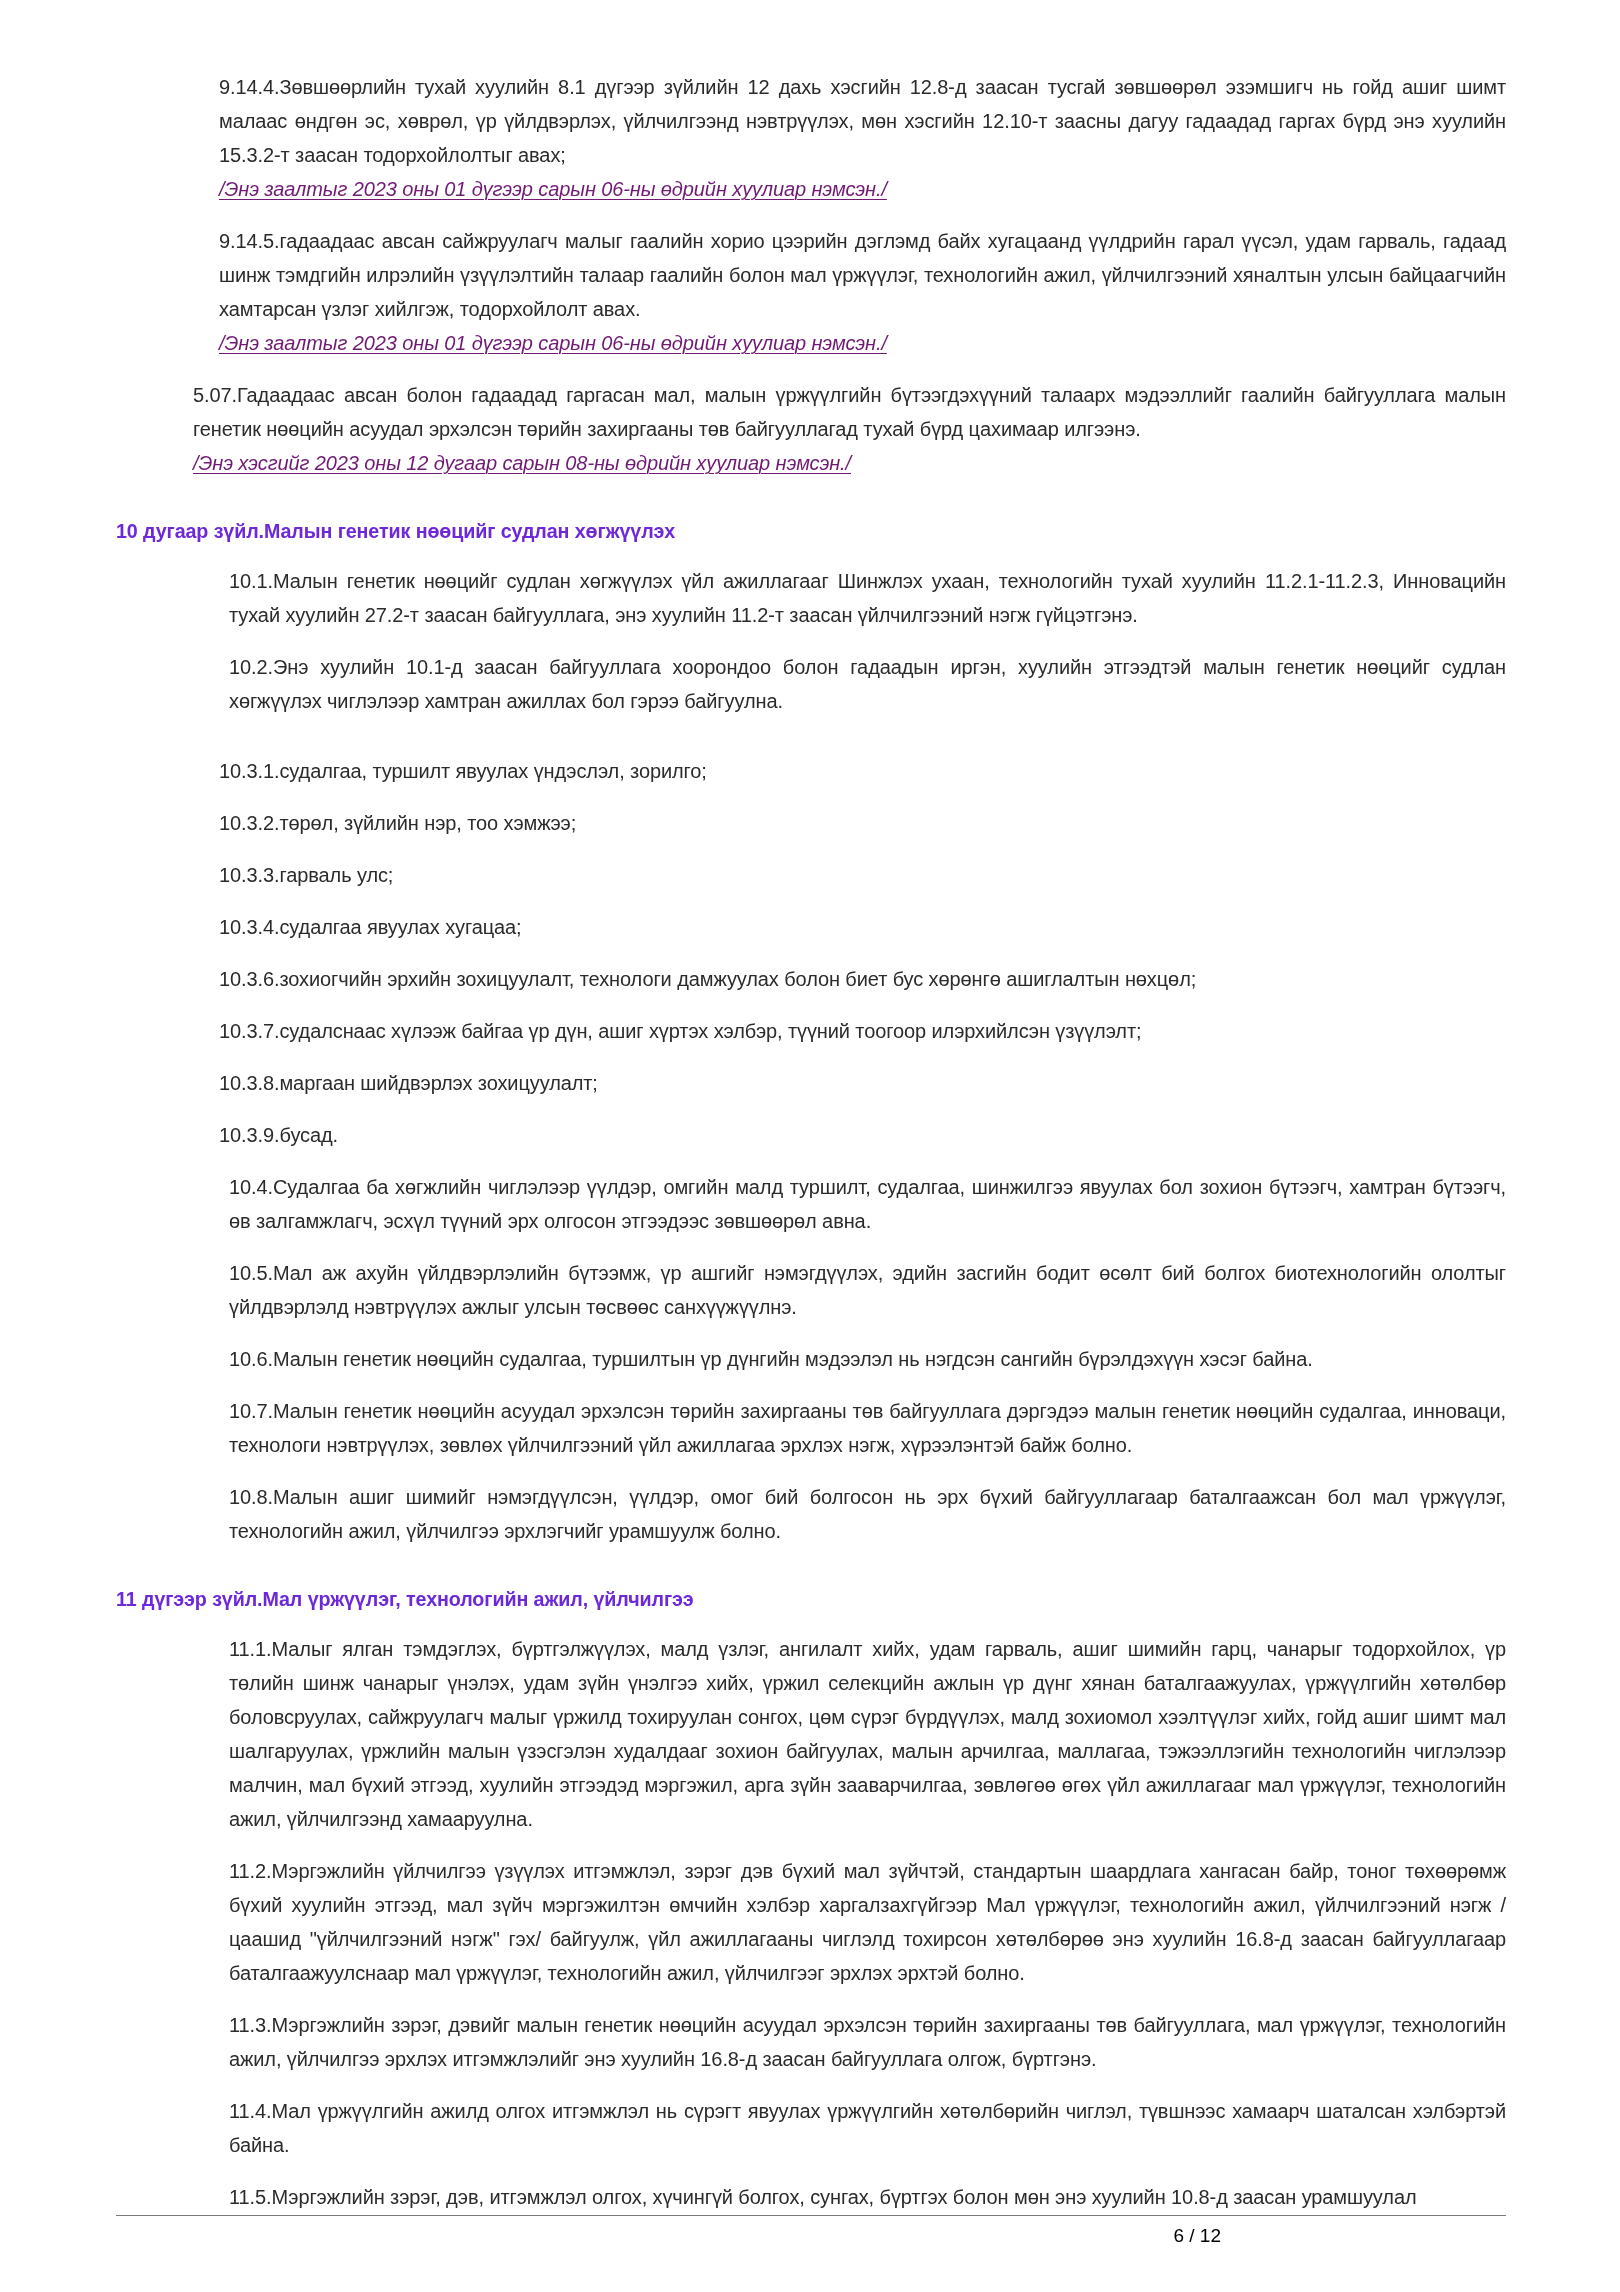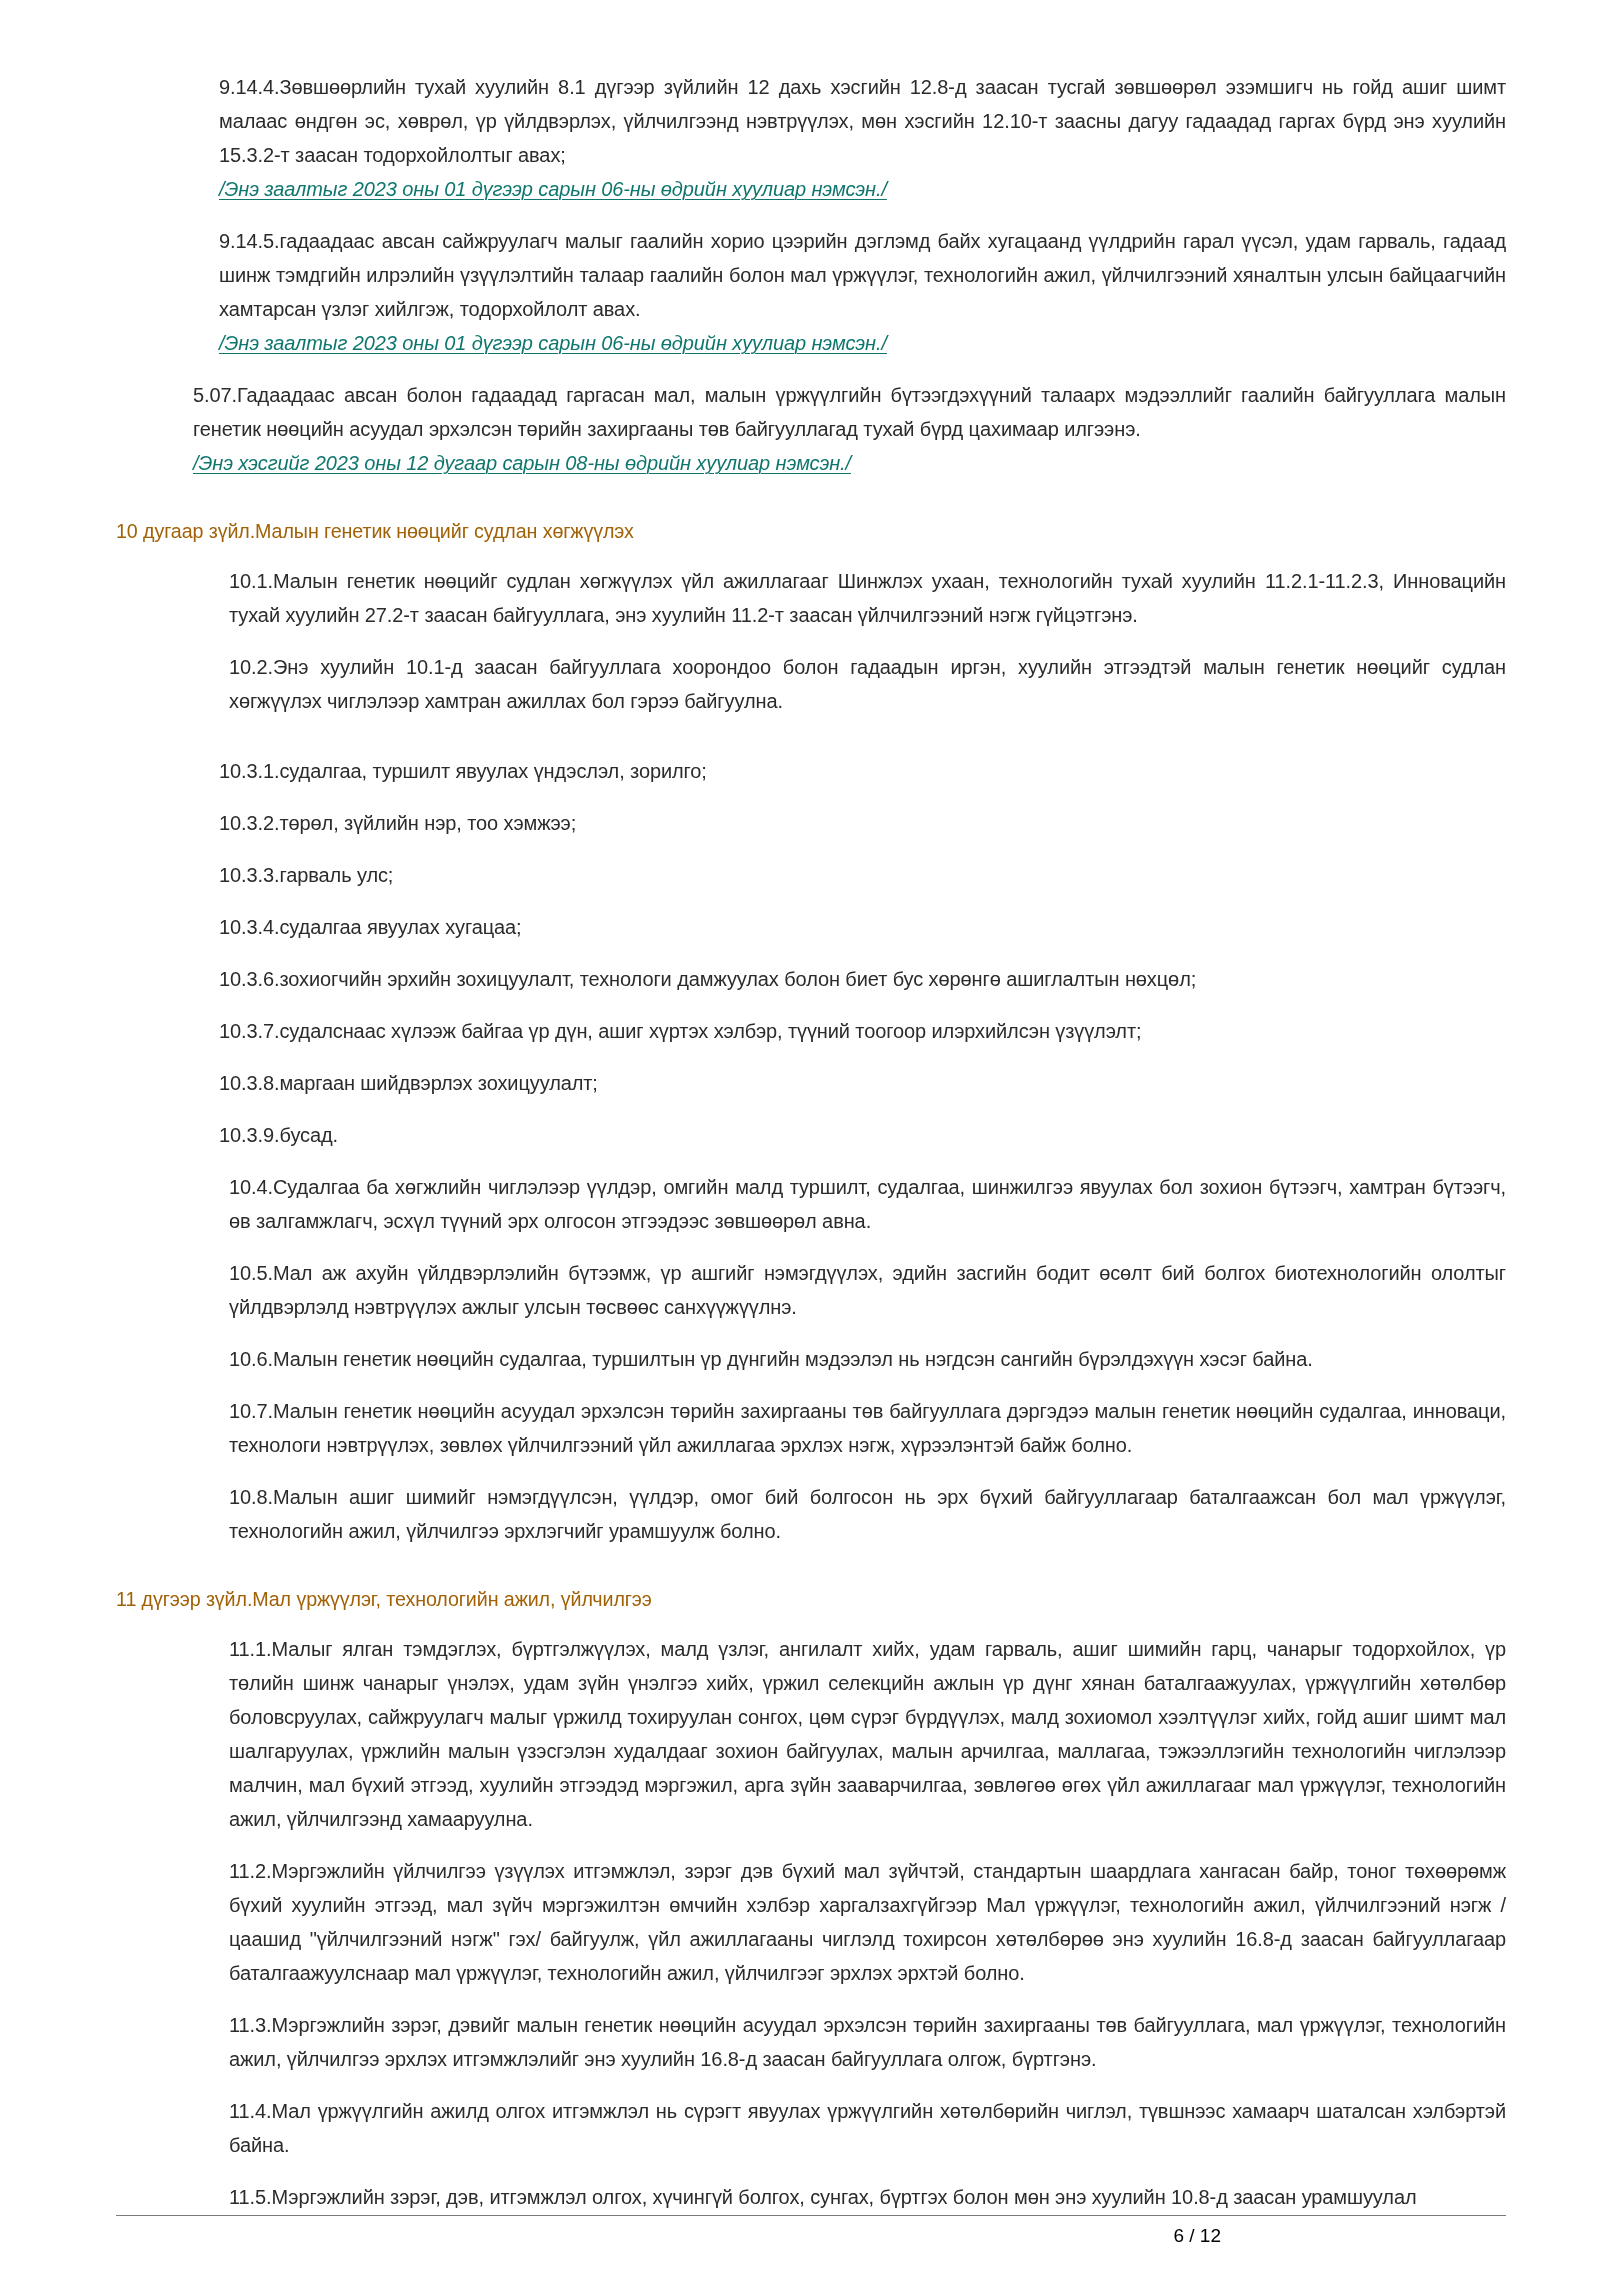--- a/index.html
+++ b/index.html
@@ -7,23 +7,23 @@
          font-family: "Liberation Sans", sans-serif; color: #2b2b2b; }
   .page { position: absolute; left: 0; top: 0; width: 1336px; height: 2293px; }
   .content { position: absolute; left: 116px; top: 70px; width: 1390px; }
   p { margin: 0; }
   .para { margin-left: 113px; font-size: 20px; line-height: 34px; text-align: justify;
           letter-spacing: -0.1px; word-spacing: 0px; }
   .sub  { margin-left: 103px; font-size: 20px; line-height: 34px; text-align: justify;
           letter-spacing: -0.1px; }
   .sub.item { margin-bottom: 18px; }
   .gap-m { height: 18px; }
-  .note { display: inline-block; color: #0f766e; font-style: italic; text-decoration: underline;
+  .note { display: inline-block; color: #701a75; font-style: italic; text-decoration: underline;
           text-underline-offset: 2.7px; text-decoration-thickness: 0.9px; cursor: pointer; }
-  .heading { font-weight: normal; color: #a16207; font-size: 19.7px; line-height: 34px;
+  .heading { font-weight: bold; color: #6d28d9; font-size: 19.7px; line-height: 34px;
              margin: 34px 0 16px 0; letter-spacing: -0.1px; }
   .footer-rule { position: absolute; left: 116px; top: 2215px; width: 1390px; height: 0;
                  border-top: 1.3px solid #7a7a7a; }
   .page-num { position: absolute; right: 115px; top: 2225px; font-size: 19px; color: #000000; }
 </style>
 </head>
 <body>
 
 <div class="page">
   <div class="content">

